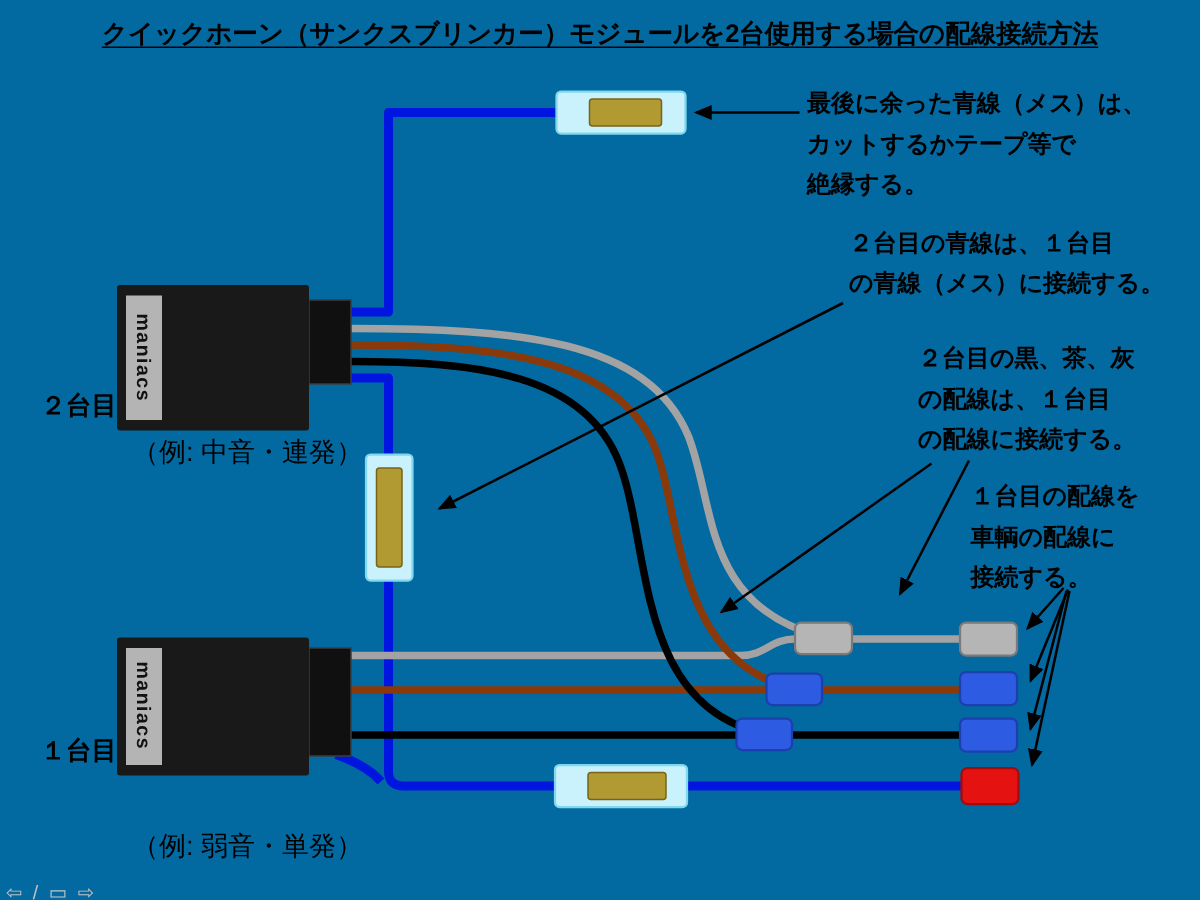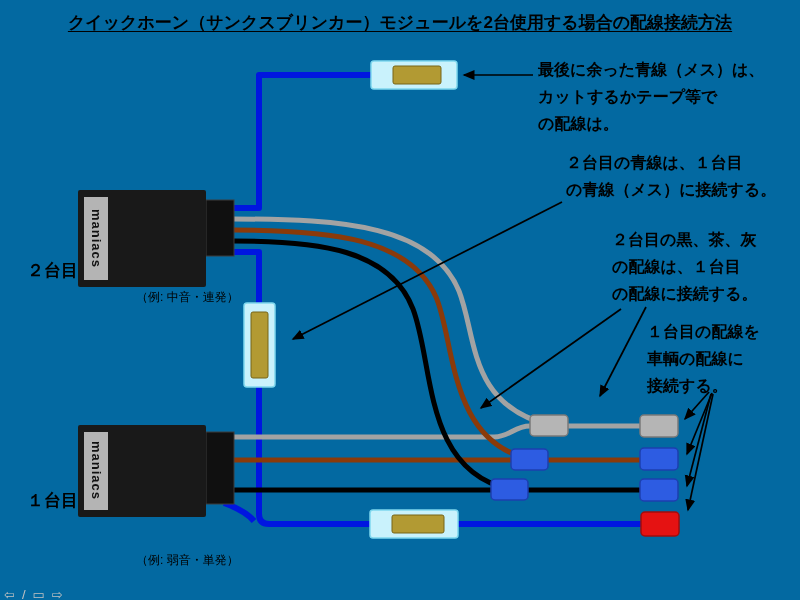--- a/index.html
+++ b/index.html
@@ -17,21 +17,21 @@
   .note{
     left:0;right:0;top:567px;text-align:center;
     font-size:15px;font-weight:bold;
     text-decoration:underline;text-underline-offset:3px;
   }
   .ann{
     font-size:16px;font-weight:bold;line-height:27px;
     white-space:pre-line;
   }
   .side-label{font-size:17px;font-weight:bold;margin-top:28px;}
-  .example{font-size:12px;margin-left:48px;}
+  .example{font-size:18px;}
   .brand{
     display:flex;align-items:center;justify-content:center;
     writing-mode:vertical-rl;text-orientation:mixed;
     font-size:13px;font-weight:bold;color:#111;letter-spacing:1px;
   }
   .viewer{
     left:4px;top:587px;font-size:13px;color:#c2c2c2;letter-spacing:0;
   }
   .viewer span{display:inline-block;margin-right:7px;}
 </style>
@@ -111,21 +111,21 @@
   <div class="txt side-label" style="left:27px;top:231px;">２台目</div>
   <div class="txt brand" style="left:84px;top:197px;width:24px;height:83px;">maniacs</div>
   <div class="txt example" style="left:88px;top:289px;">（例: 中音・連発）</div>
 
   <div class="txt side-label" style="left:27px;top:461px;text-align:center;">１台目</div>
   <div class="txt brand" style="left:84px;top:432px;width:24px;height:78px;">maniacs</div>
   <div class="txt example" style="left:88px;top:552px;">（例: 弱音・単発）</div>
 
   <div class="txt ann" style="left:538px;top:56px;width:260px;">最後に余った青線（メス）は、
 カットするかテープ等で
-の配線は。</div>
+絶縁する。</div>
   <div class="txt ann" style="left:566px;top:149px;width:250px;">２台目の青線は、１台目
 の青線（メス）に接続する。</div>
   <div class="txt ann" style="left:612px;top:226px;width:200px;">２台目の黒、茶、灰
 の配線は、１台目
 の配線に接続する。</div>
   <div class="txt ann" style="left:647px;top:318px;width:170px;">１台目の配線を
 車輌の配線に
 接続する。</div>
 
 

